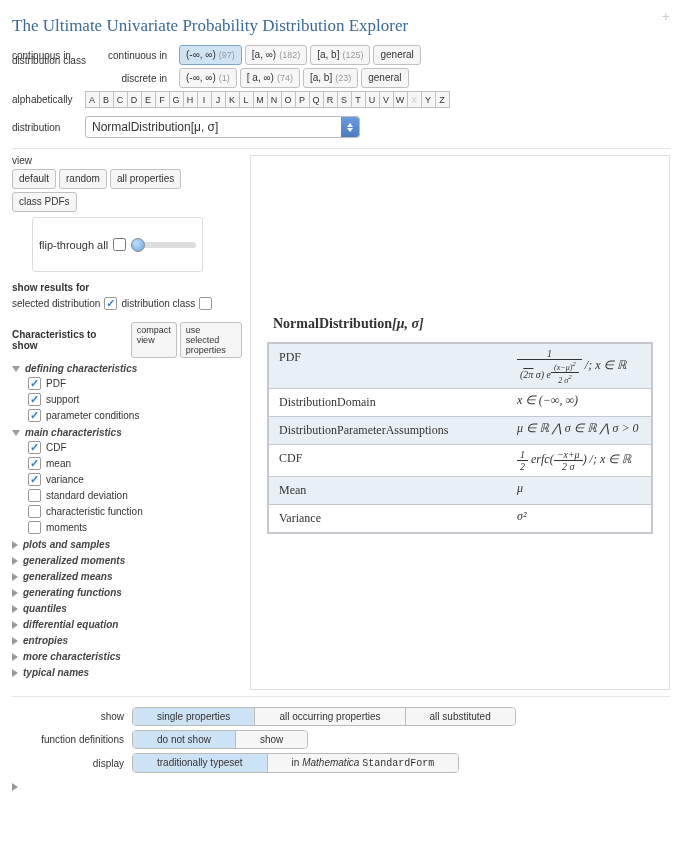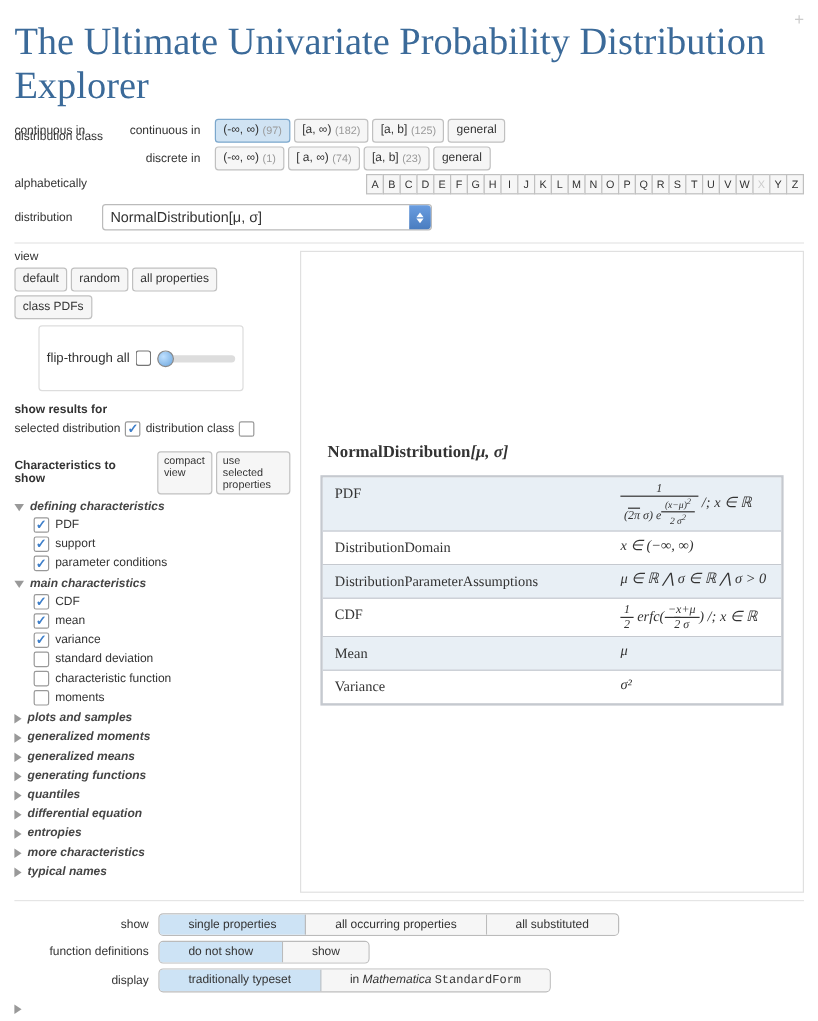--- a/index.html
+++ b/index.html
@@ -15,21 +15,21 @@
 .plus-icon {
   position: absolute;
   top: 8px;
   right: 12px;
   color: #ccc;
   font-size: 14px;
   cursor: pointer;
 }
 h1 {
   font-family: Georgia, serif;
-  font-size: 32px;
+  font-size: 17px;
   color: #3b6a99;
   font-weight: normal;
   margin: 8px 0 14px 0;
 }
 .class-row {
   display: flex;
   align-items: center;
   gap: 6px;
   margin-bottom: 3px;
 }
@@ -355,21 +355,21 @@
     <div class="row-label short">discrete in</div>
     <div id="disc-chips" style="display:flex; gap:3px;">
         <div class="chip">(-∞, ∞)<span class="count">(1)</span></div>
         <div class="chip">[ a, ∞)<span class="count">(74)</span></div>
         <div class="chip">[a, b]<span class="count">(23)</span></div>
         <div class="chip">general</div>
       </div>
   </div>
 </div>
 
-<div class="class-row" style="margin-top:0;justify-content:space-between;">
+<div class="class-row" style="margin-top:0;">
   <div class="row-label left" style="min-width:65px;">alphabetically</div>
   <div class="alpha-grid" id="alpha-grid">
       <div class="alpha-btn">A</div>
       <div class="alpha-btn">B</div>
       <div class="alpha-btn">C</div>
       <div class="alpha-btn">D</div>
       <div class="alpha-btn">E</div>
       <div class="alpha-btn">F</div>
       <div class="alpha-btn">G</div>
       <div class="alpha-btn">H</div>

